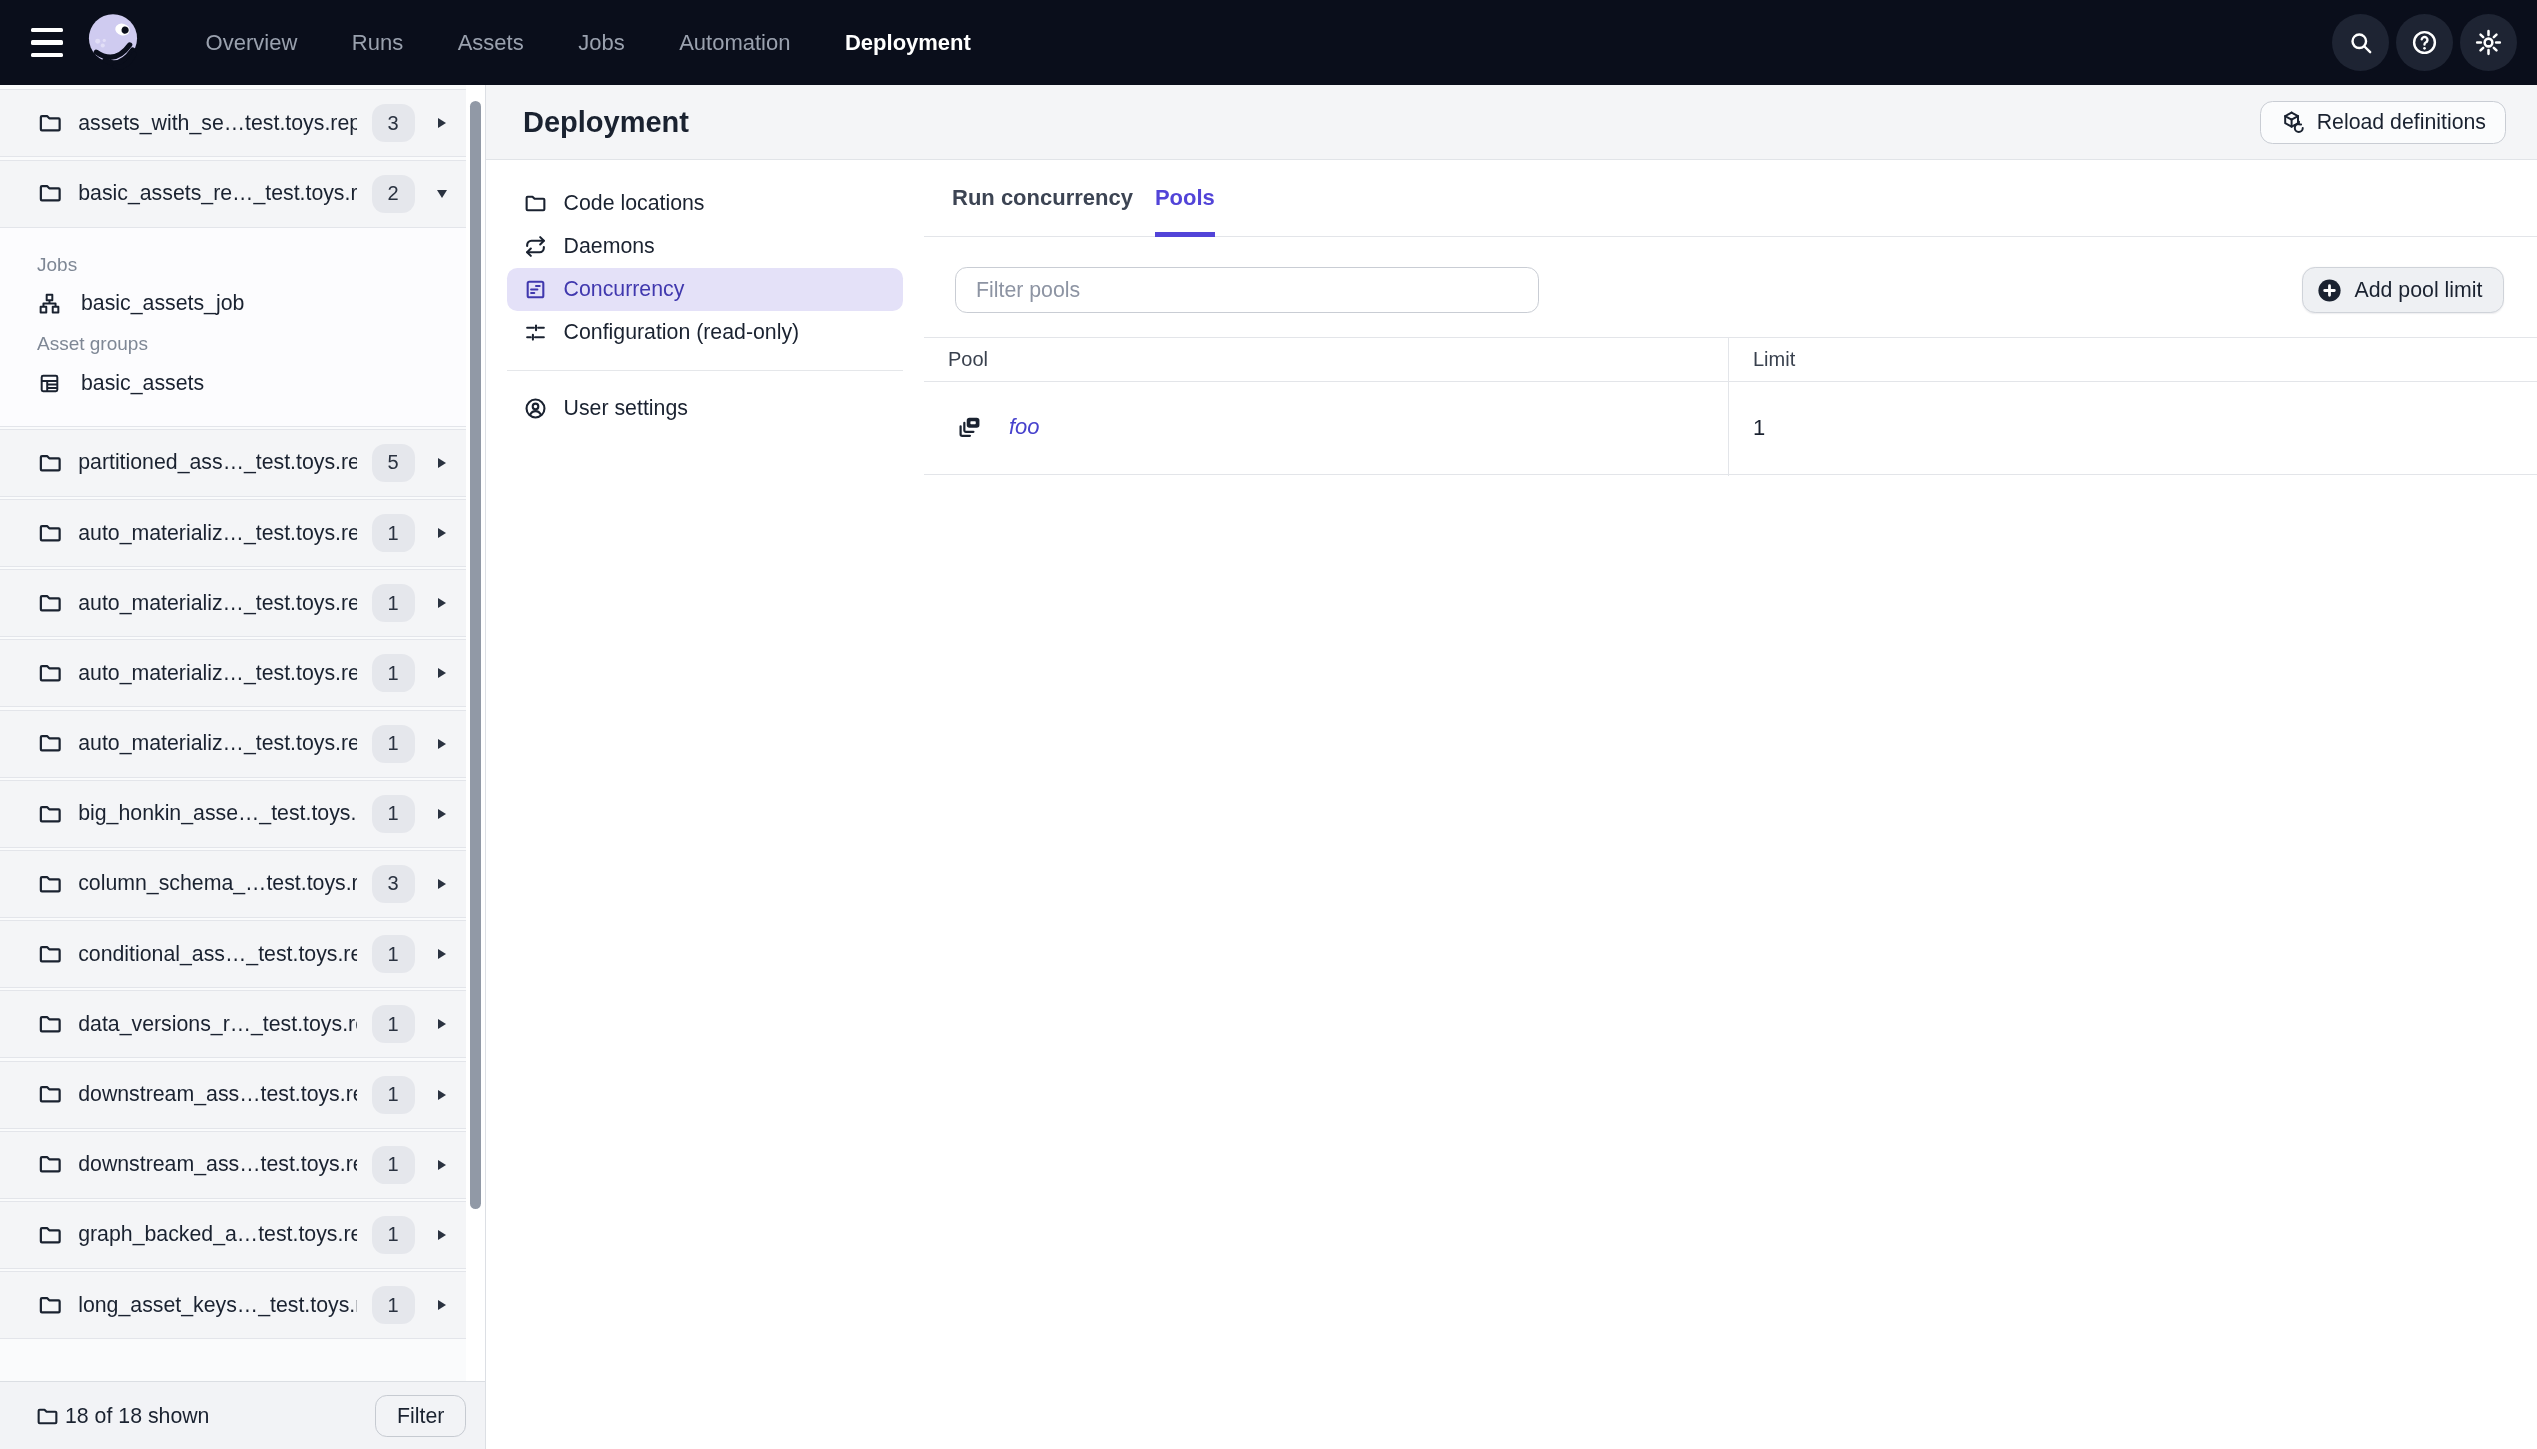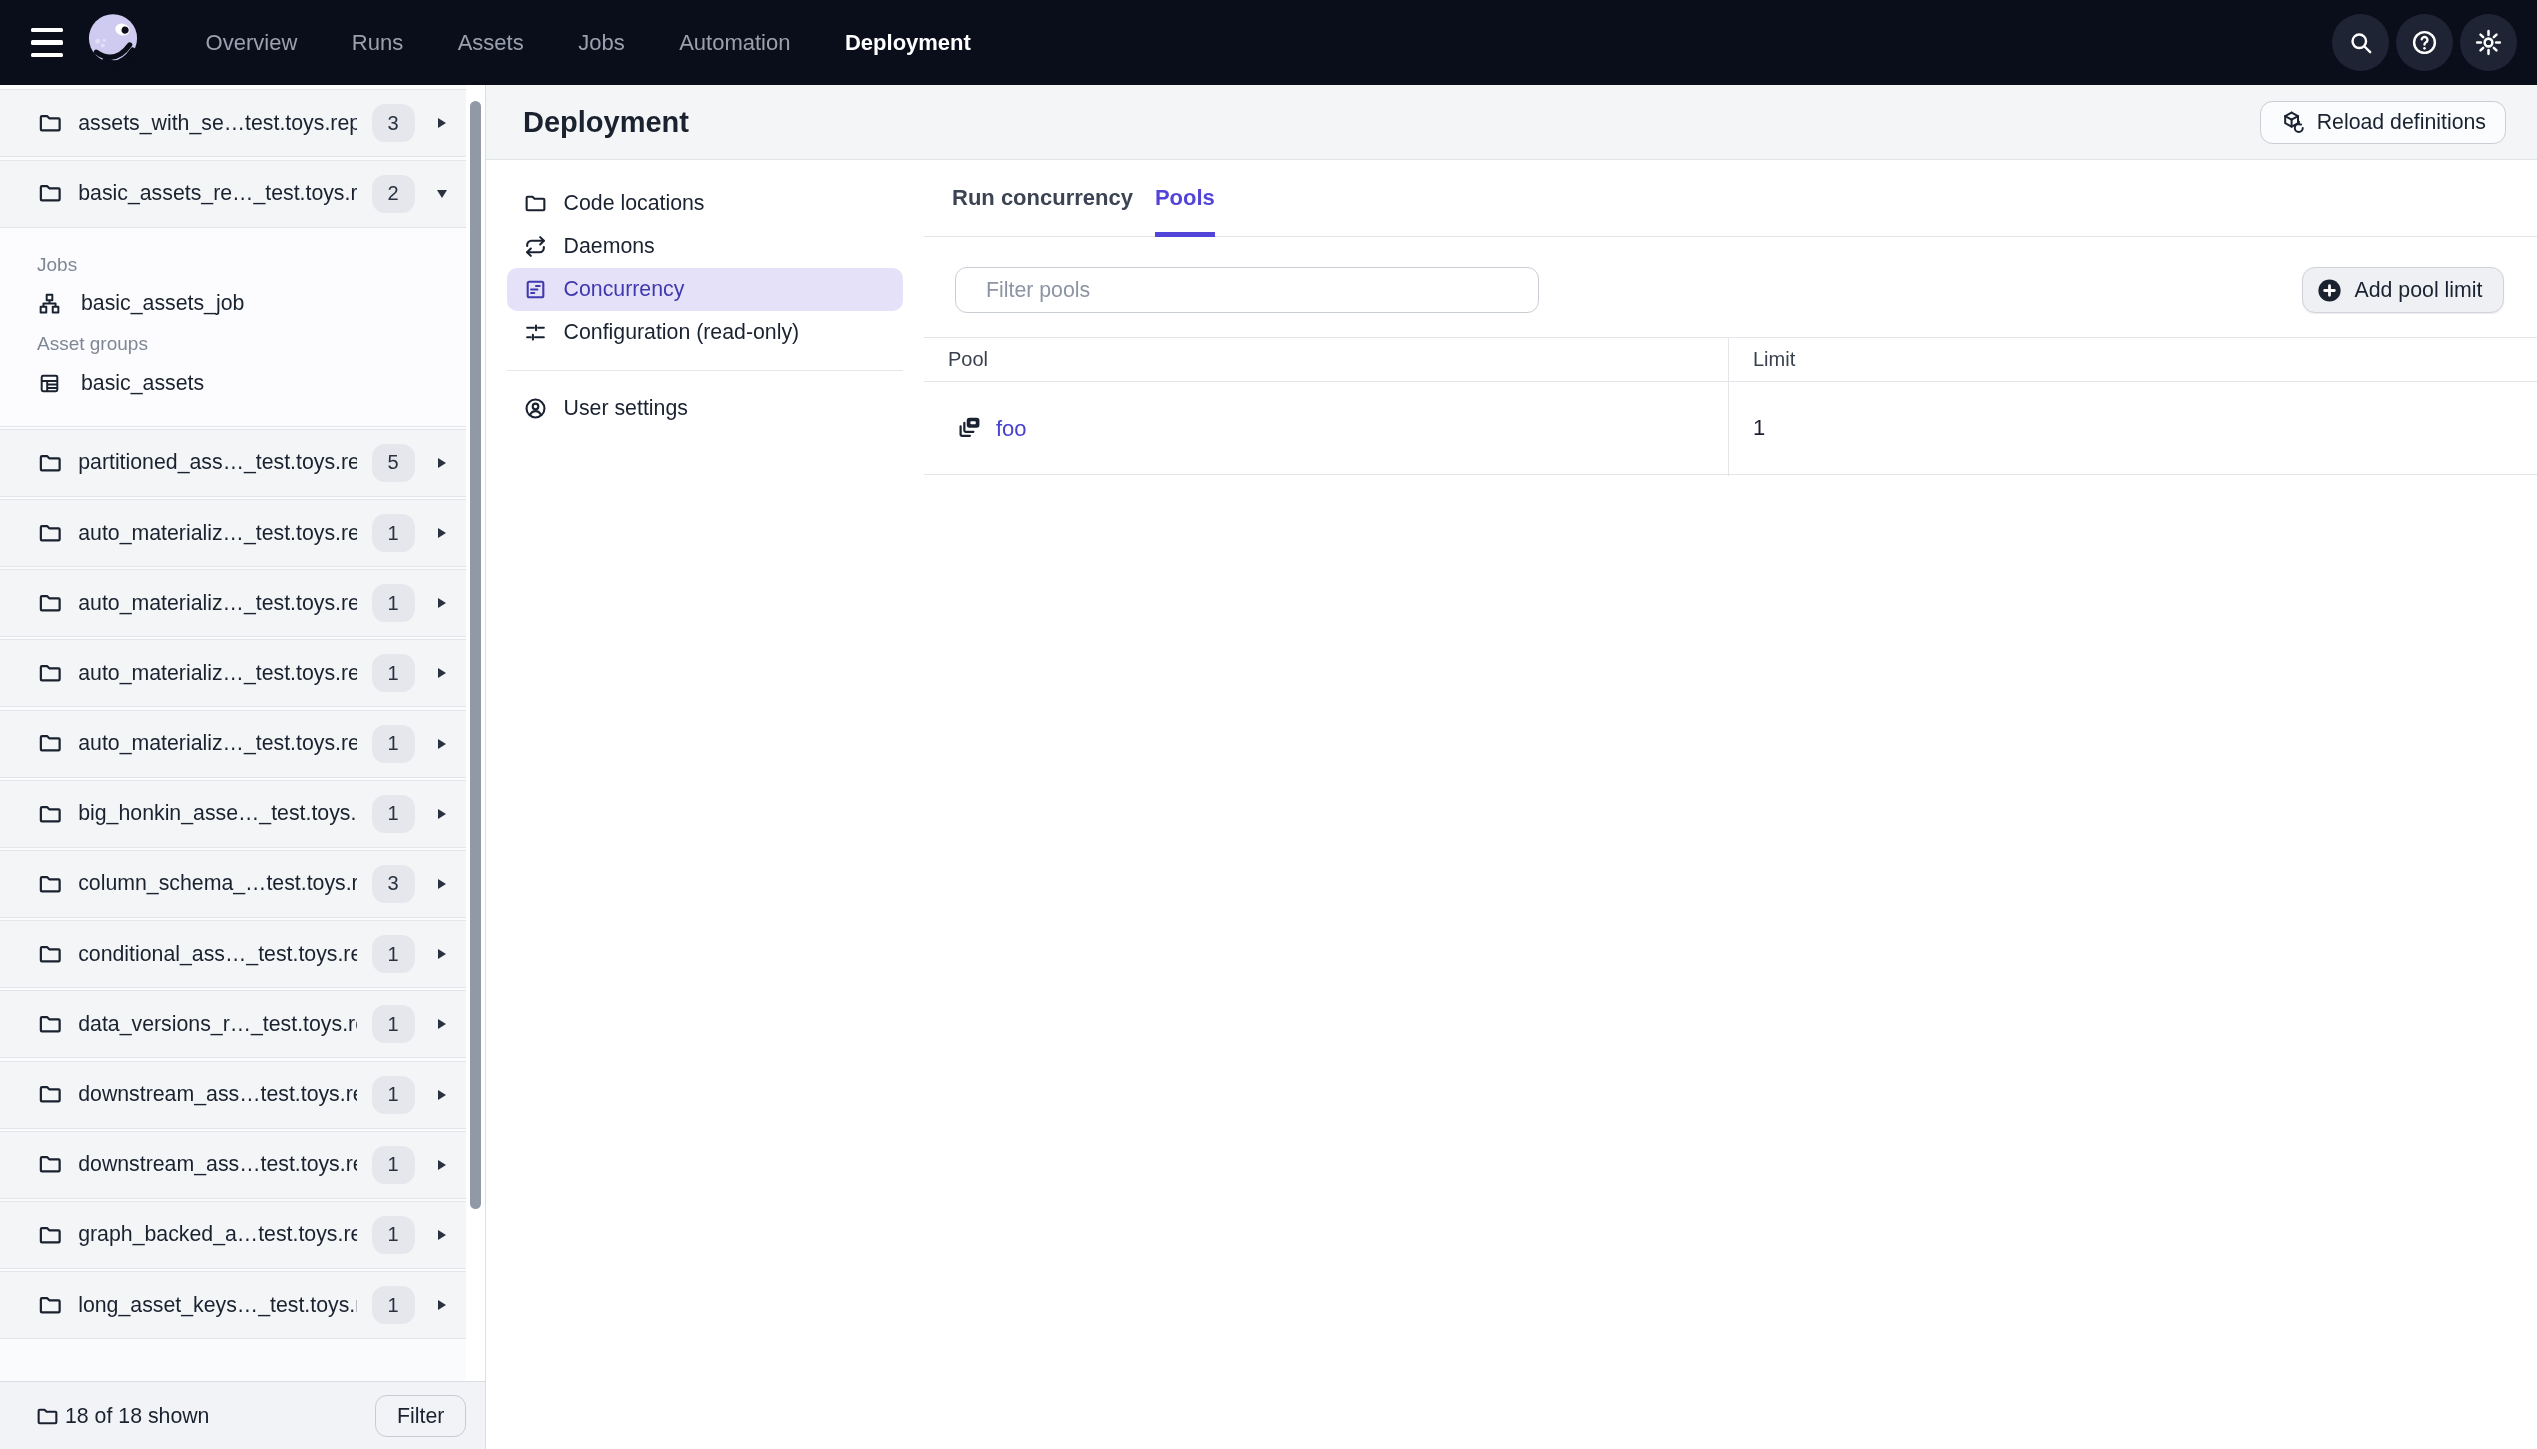--- a/index.html
+++ b/index.html
@@ -84,38 +84,38 @@
   .subnav-divider { height:0.7px; background:#e5e7ea; margin:16px 20.6px; }
 
   
   .main { position:absolute; left:924px; right:0; top:160px; bottom:0; background:#ffffff; }
   .tabrow { height:77px; border-bottom:0.7px solid #e3e5e9; display:flex; align-items:center; gap:22px; padding-left:28px; position:relative; }
   .tab { position:relative; height:100%; display:flex; align-items:center; font-size:22px; font-weight:700; color:#3c4453; cursor:pointer; }
   .tab.active { color:#5244d8; }
   .tab.active::after { content:""; position:absolute; left:0; right:0; bottom:-0.7px; height:4.4px; background:#5244d8; }
   .controls { display:flex; align-items:center; margin-top:30px; padding:0 34px 0 31px; }
   .filter-input {
-    width:584px; height:46px; border:0.7px solid #c9cdd4; border-radius:11.8px; padding:0 30px;
+    width:584px; height:46px; border:0.7px solid #c9cdd4; border-radius:11.8px; padding:0 20px;
     font-size:21.3px; color:#1a2230; font-family:inherit; background:#ffffff; outline:none;
   }
   .filter-input::placeholder { color:#8d94a3; }
   .add-btn {
     margin-left:auto; height:46px; display:flex; align-items:center; gap:11px;
     background:#eef0f3; border:0.7px solid #cfd3d9; border-radius:13.2px; padding:0 20.6px 0 11.8px;
     font-size:21.3px; font-weight:500; color:#1a2230; cursor:pointer; font-family:inherit;
     box-shadow:0 0.7px 1.5px rgba(20,30,50,0.08);
   }
   .add-btn svg { width:29px; height:29px; }
   .pool-table { margin-top:24px; border-top:0.7px solid #e3e5e9; position:relative; }
   .col-divider { position:absolute; left:804px; top:0; width:0.7px; height:138px; background:#e3e5e9; }
   .thead { height:44px; border-bottom:0.7px solid #e3e5e9; position:relative; display:flex; align-items:center; }
   .th-pool { font-size:20px; color:#39414e; margin-left:24px; }
   .th-limit { position:absolute; left:829px; font-size:20px; color:#39414e; }
   .trow { height:93px; border-bottom:0.7px solid #e3e5e9; position:relative; display:flex; align-items:center; }
-  .pool-cell { display:flex; align-items:flex-end; gap:13px; margin-left:31px; }
+  .pool-cell { display:flex; align-items:flex-start; gap:26px; margin-left:31px;font-style:italic; }
   .pool-cell .pic { width:28px; height:28px; color:#1a2230; }
   .pool-link { font-size:22px; color:#4742cd; text-decoration:none; }
   .limit-cell { position:absolute; left:829px; font-size:22px; color:#1a2230; }
 </style>
 </head>
 <body>
 
 <header class="topbar">
   <button class="hamburger">
       <span></span>

